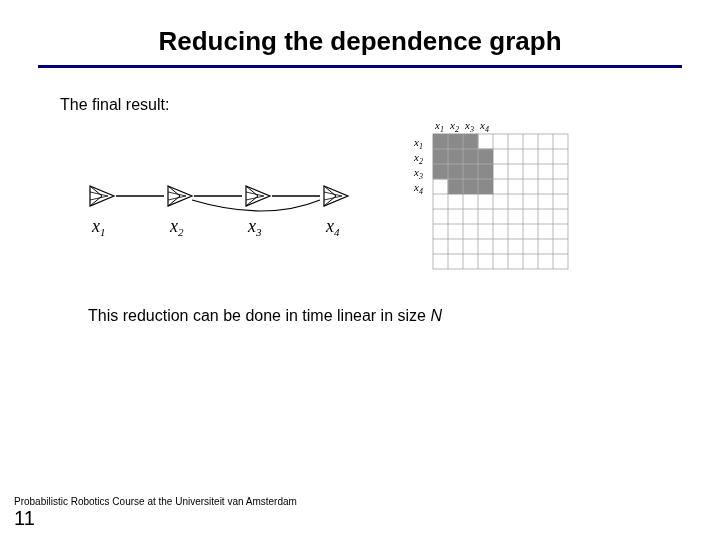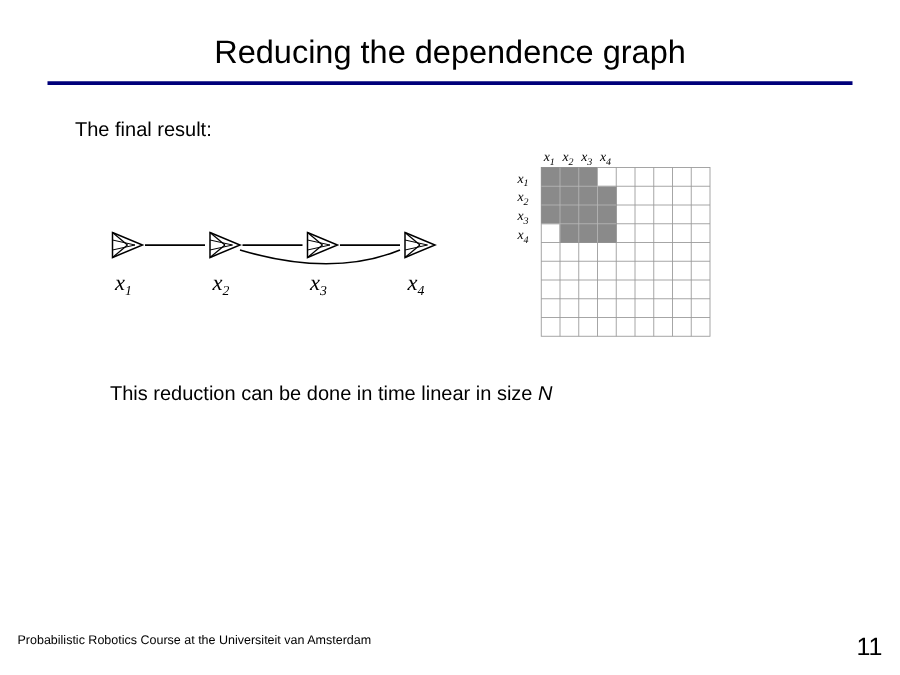--- a/index.html
+++ b/index.html
@@ -7,21 +7,21 @@
     width: 720px;
     height: 540px;
     background: #fff;
     font-family: Arial, Helvetica, sans-serif;
     color: #000;
     position: relative;
     overflow: hidden;
   }
   .title {
     font-size: 26px;
-    font-weight: normal;
+    font-weight: bold;
     text-align: center;
     padding-top: 26px;
     padding-bottom: 8px;
   }
   .rule {
     margin: 0 38px;
     border-bottom: 3px solid #00007a;
   }
   .body {
     padding: 28px 60px 0 60px;
@@ -40,20 +40,21 @@
   .concl { }
   .concl .l2 { padding-left: 28px; }
   em.it { font-style: italic; }
   .footer {
     position: absolute;
     left: 0; right: 0; bottom: 10px;
     padding: 0 14px;
     display: flex;
     justify-content: space-between;
     font-size: 10px;
+    flex-direction: column;
   }
   .pageno { font-size: 20px; }
 </style>
 </head>
 <body>
 
 <div class="title">Reducing the dependence graph</div>
 <div class="rule"></div>
 
 <div class="body">

